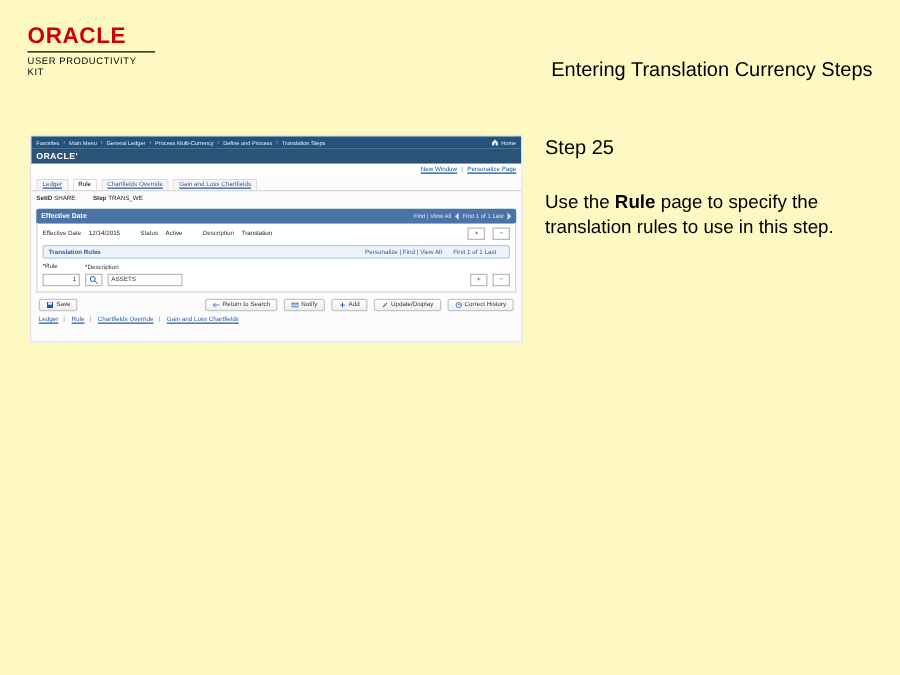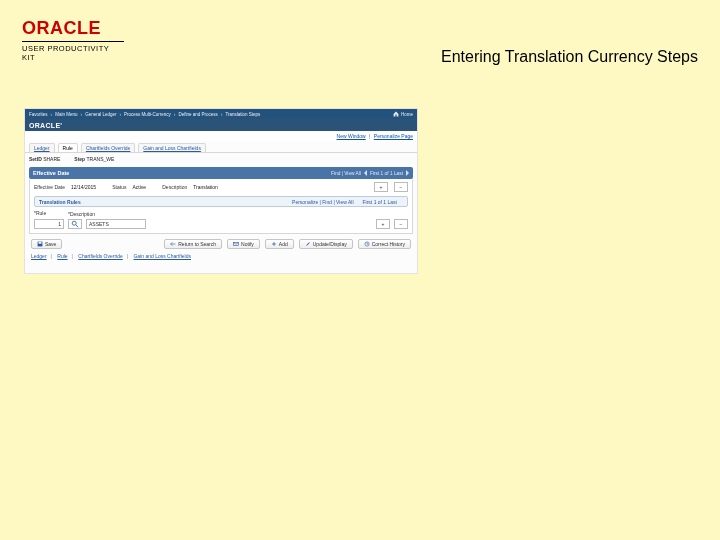--- a/index.html
+++ b/index.html
@@ -57,20 +57,26 @@
 </head>
 <body>
 <div class="page">
 
   <div class="header-logo">
     <div class="oracle-word">ORACLE</div>
     <div class="upk-line">USER PRODUCTIVITY KIT</div>
   </div>
   <div class="page-title">Entering Translation Currency Steps</div>
 
+  <div class="right-col">
+    <div class="step-label">Step 25</div>
+    <div class="step-text">
+      <span>Use the </span><b>Rule</b><span> page to specify the translation rules to use in this step.</span>
+    </div>
+  </div>
 
   <div class="screenshot">
 
     <div class="ss-breadcrumb">
       <span class="crumb">Favorites</span>
         <span class="chev">›</span>
       <span class="crumb">Main Menu</span>
         <span class="chev">›</span>
       <span class="crumb">General Ledger</span>
         <span class="chev">›</span>

